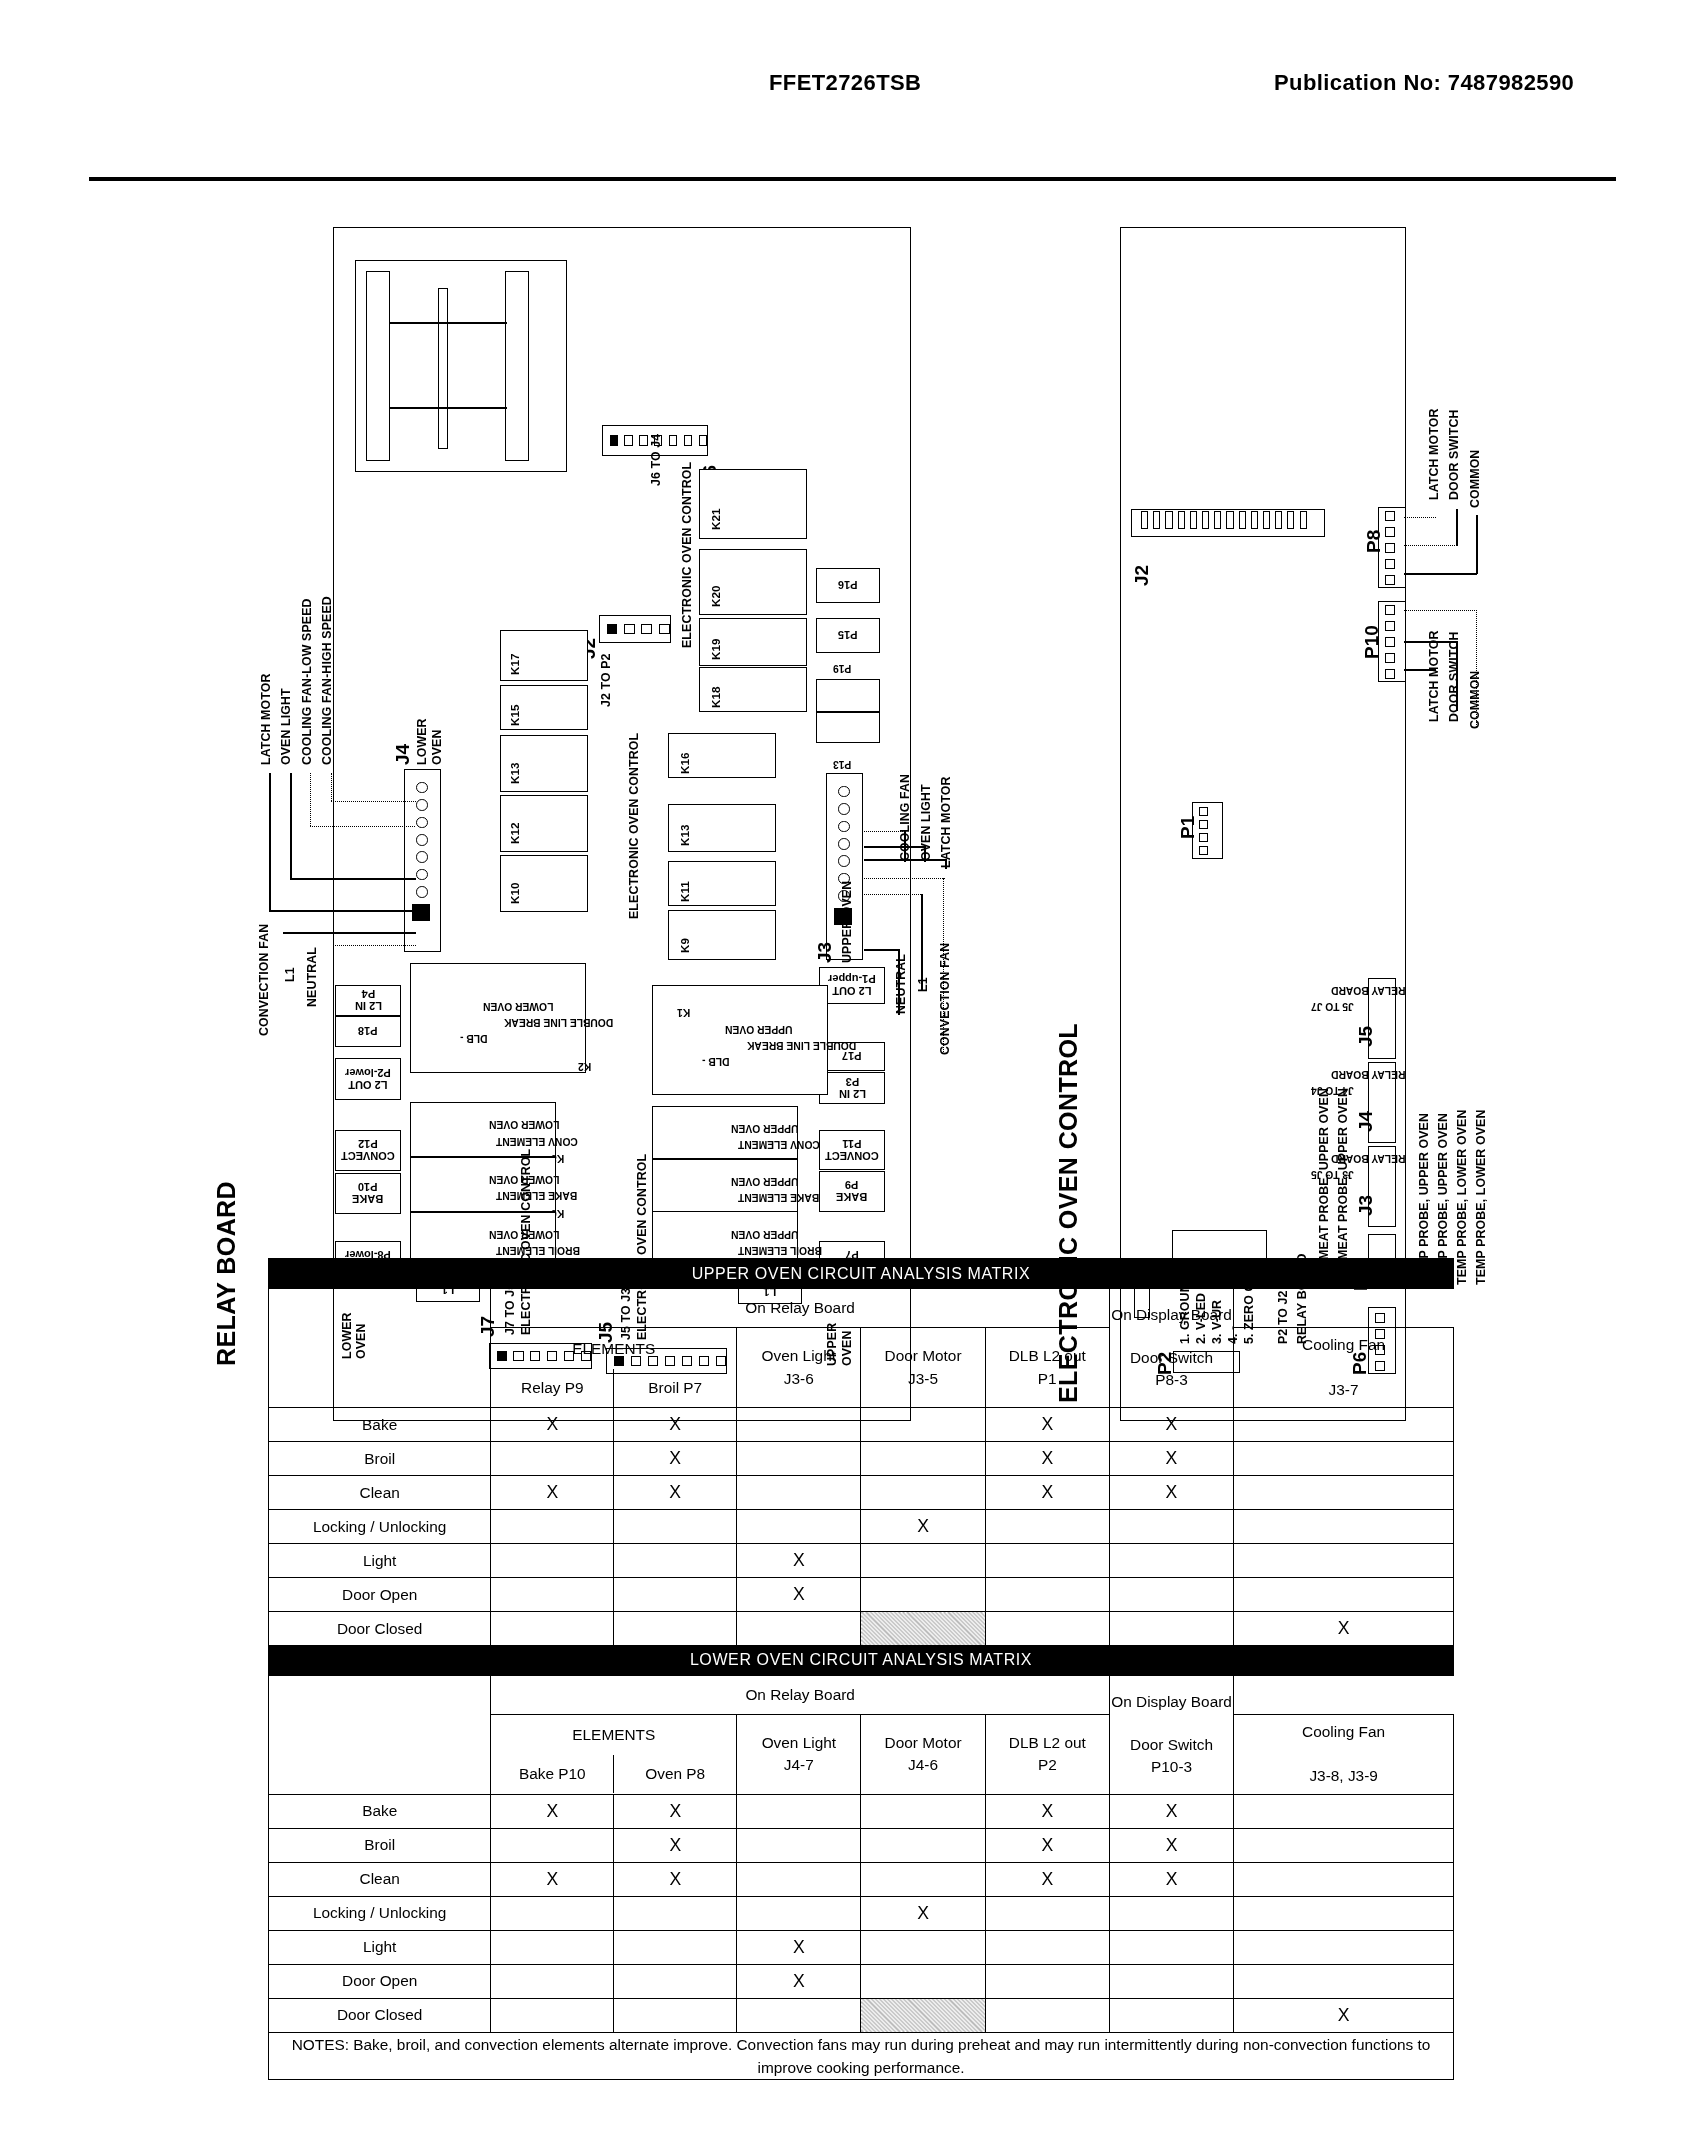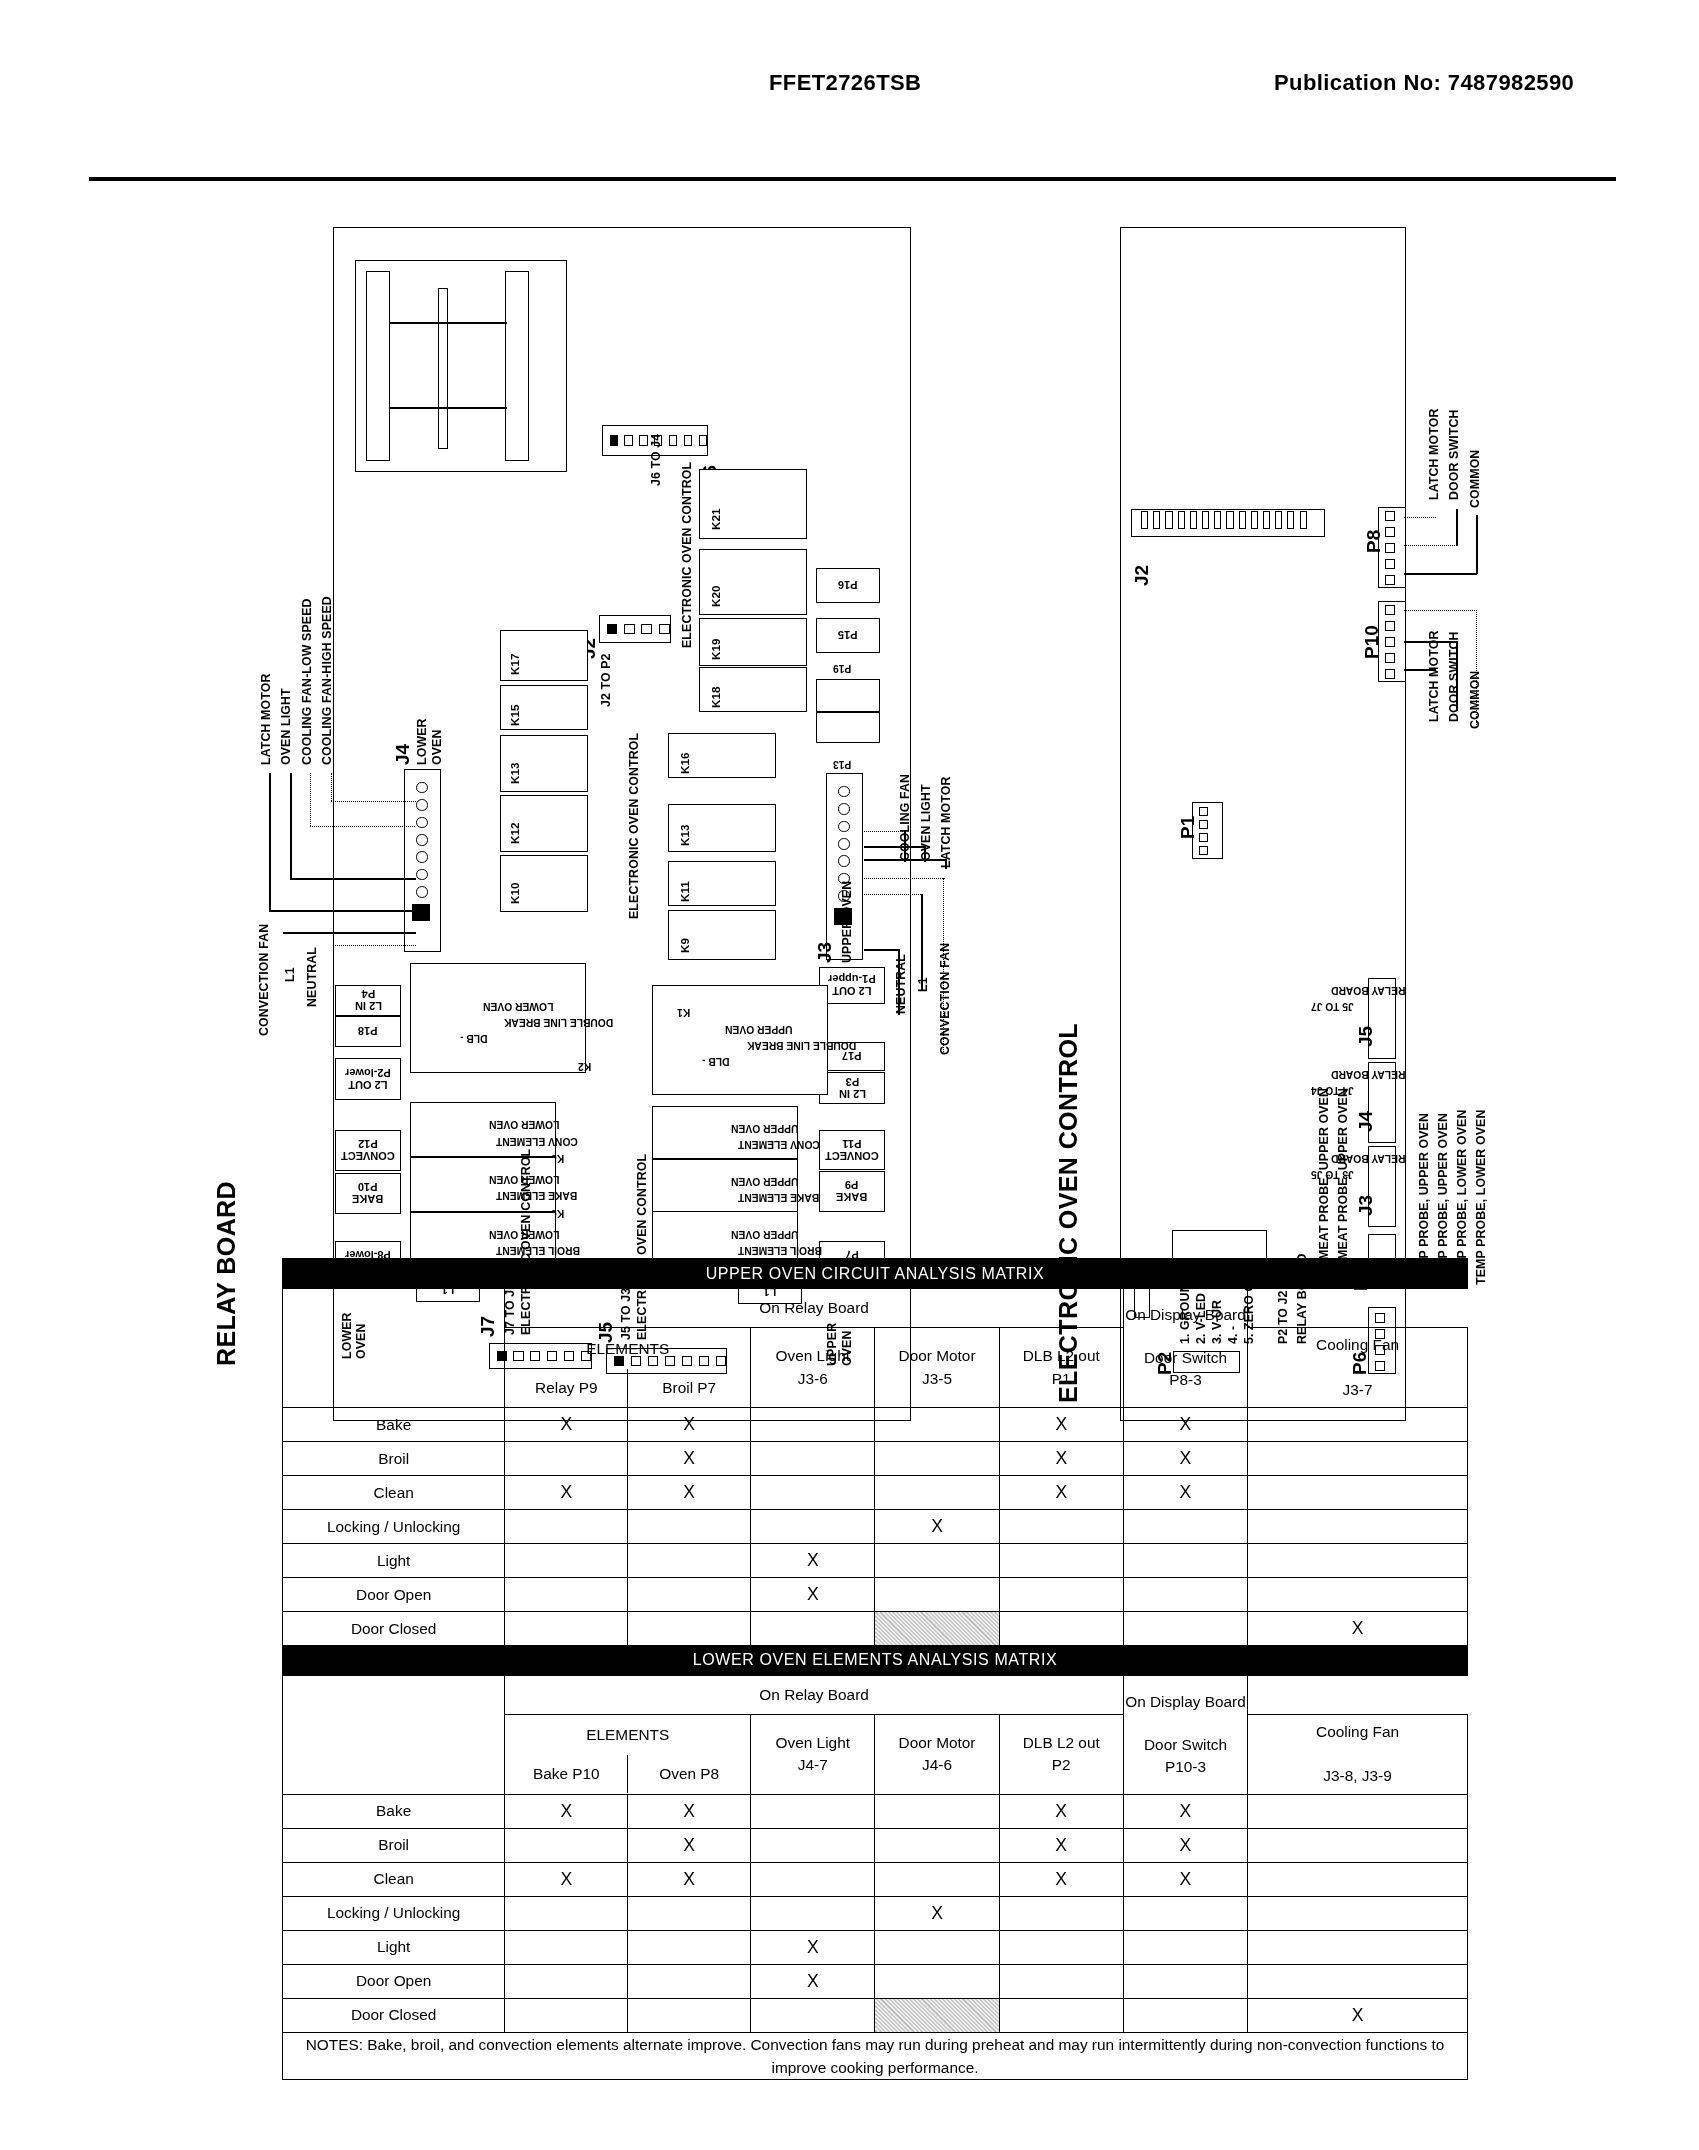--- a/index.html
+++ b/index.html
@@ -37,21 +37,21 @@
             display:flex;align-items:center;justify-content:center;}
   .conn-box span{font-size:11px;font-weight:bold;transform:rotate(180deg);white-space:nowrap;text-align:center;line-height:1.1;}
   .pinstrip{position:absolute;box-sizing:border-box;border:1.5px solid #000;background:#fff;
             display:flex;align-items:center;}
   .pin{width:8.8px;height:8.8px;border:1.5px solid #000;background:#fff;margin-left:6.6px;}
   .pin.filled{background:#000;}
   .pin-round{width:9.5px;height:9.5px;border:1.5px solid #000;border-radius:50%;background:#fff;margin-top:5.9px;}
   .pin-sq{width:8px;height:8px;border:1.5px solid #000;background:#fff;}
 
   
-  #tables{position:absolute;left:282px;top:1258px;width:1186px;}
+  #tables{position:absolute;left:268px;top:1258px;width:1186px;}
   table.matrix{border-collapse:collapse;width:1186px;table-layout:fixed;font-size:15.4px;}
   table.matrix td,table.matrix th{border:1.5px solid #000;padding:0;text-align:center;vertical-align:middle;font-weight:normal;}
   tr.band td{background:#000;color:#fff;font-weight:normal;letter-spacing:0.6px;height:29px;font-size:16px;}
   td.rowlabel{text-align:left;padding-left:8.8px;height:33px;}
   td.hdr-group{height:38px;}
   td.hdr-sub{height:79px;line-height:1.45;}
   td.shaded{background:
     repeating-linear-gradient(45deg,#b8b8b8 0 1.5px,#ffffff 1.5px 2.9px);}
   td.notes{text-align:left;padding:8.8px 10.3px 10.3px 10.3px;line-height:1.5;font-size:15.4px;}
   .x-mark{font-size:17.6px;}
@@ -580,21 +580,21 @@
         <col class="c-el">
         <col class="c-el">
       <col class="c-mid">
         <col class="c-mid">
         <col class="c-mid">
         <col class="c-mid">
       <col class="c-disp">
     </colgroup>
     <tbody>
       <tr class="band">
-        <td colspan="8">LOWER OVEN ELEMENTS ANALYSIS MATRIX</td>
+        <td colspan="8">LOWER OVEN CIRCUIT ANALYSIS MATRIX</td>
       </tr>
       <tr>
         <td rowspan="2"></td>
         <td colspan="5" class="hdr-group">On Relay Board</td>
         <td rowspan="2" class="hdr-sub">
           <div>On Display Board</div>
           <div style="height:20.5px"></div>
           <div style="white-space:pre-line">Door Switch
 P10-3</div>
         </td>

